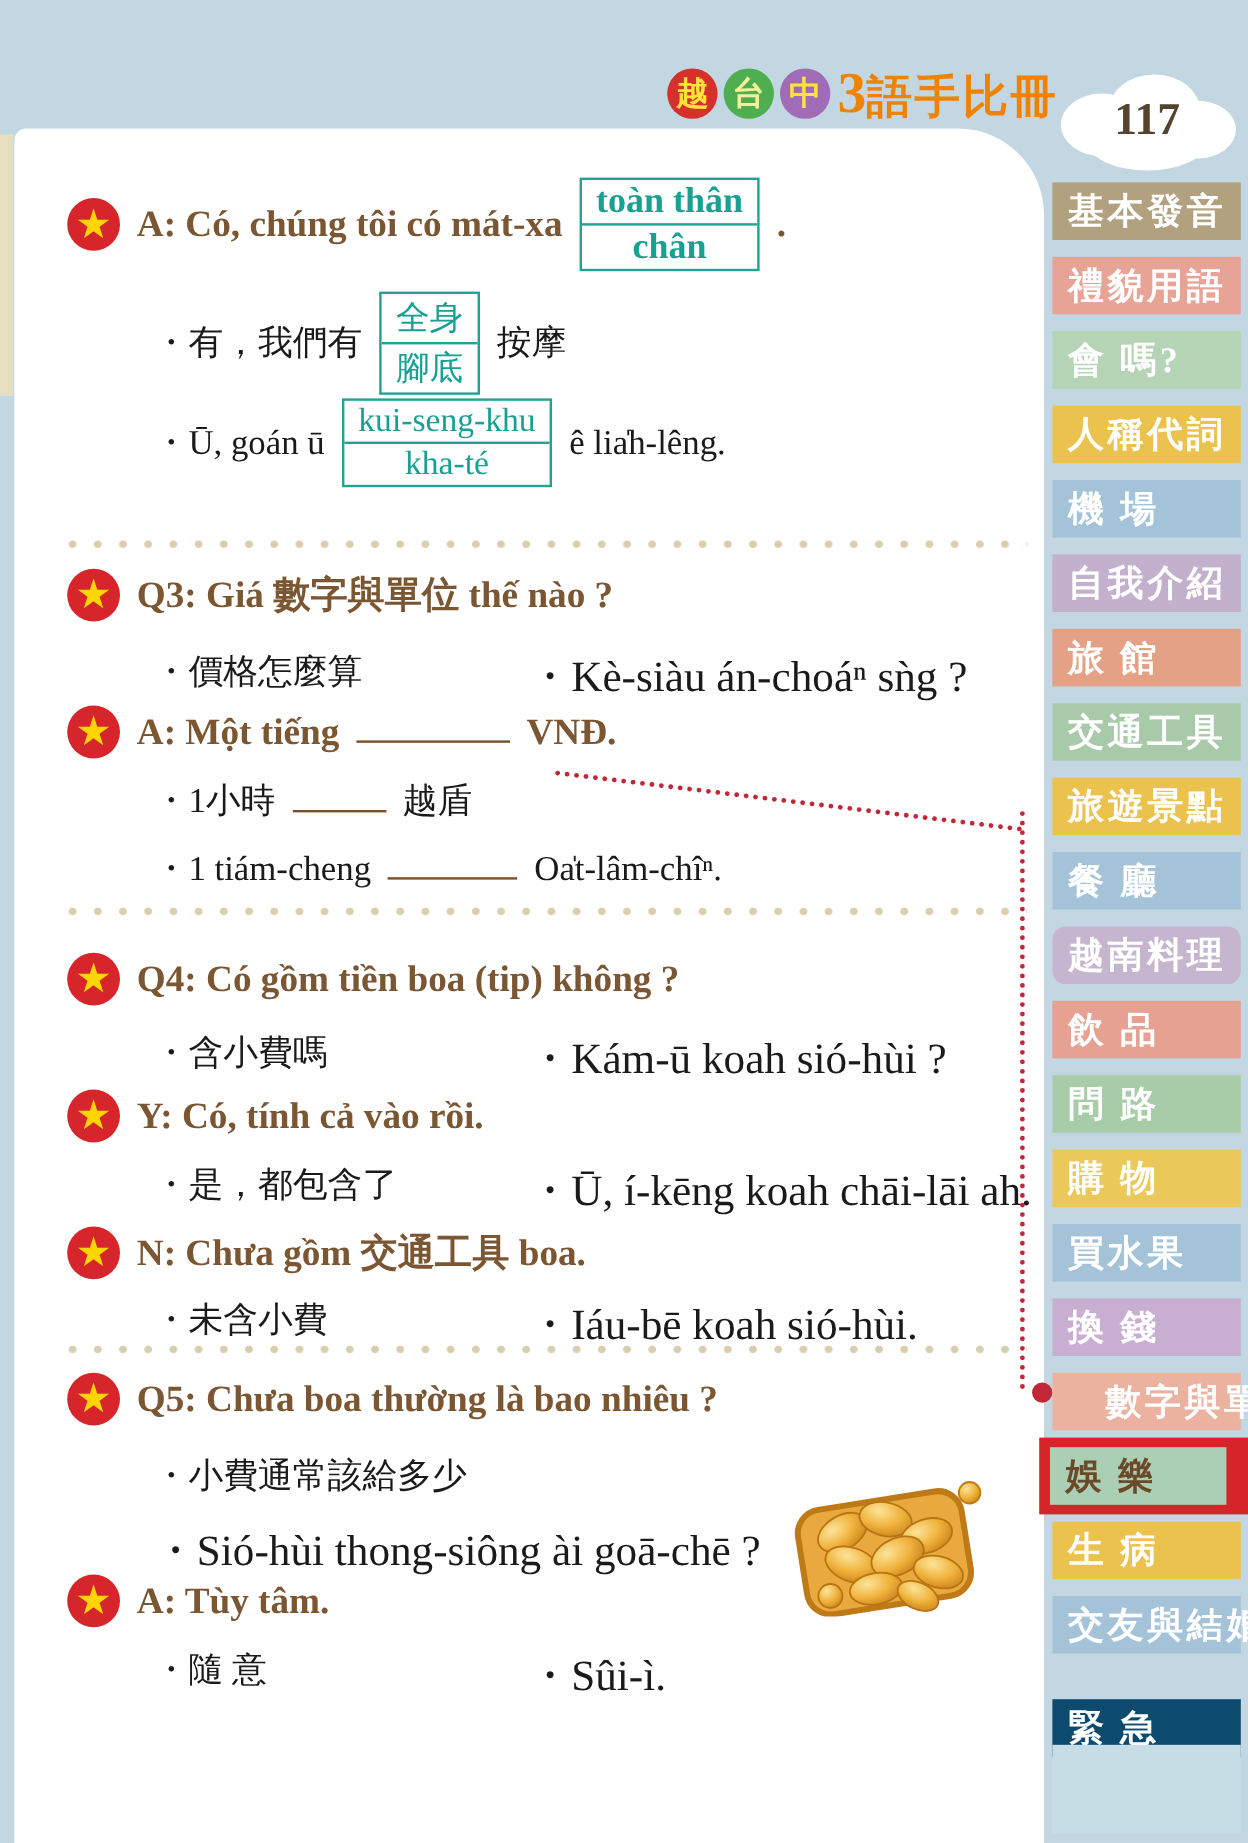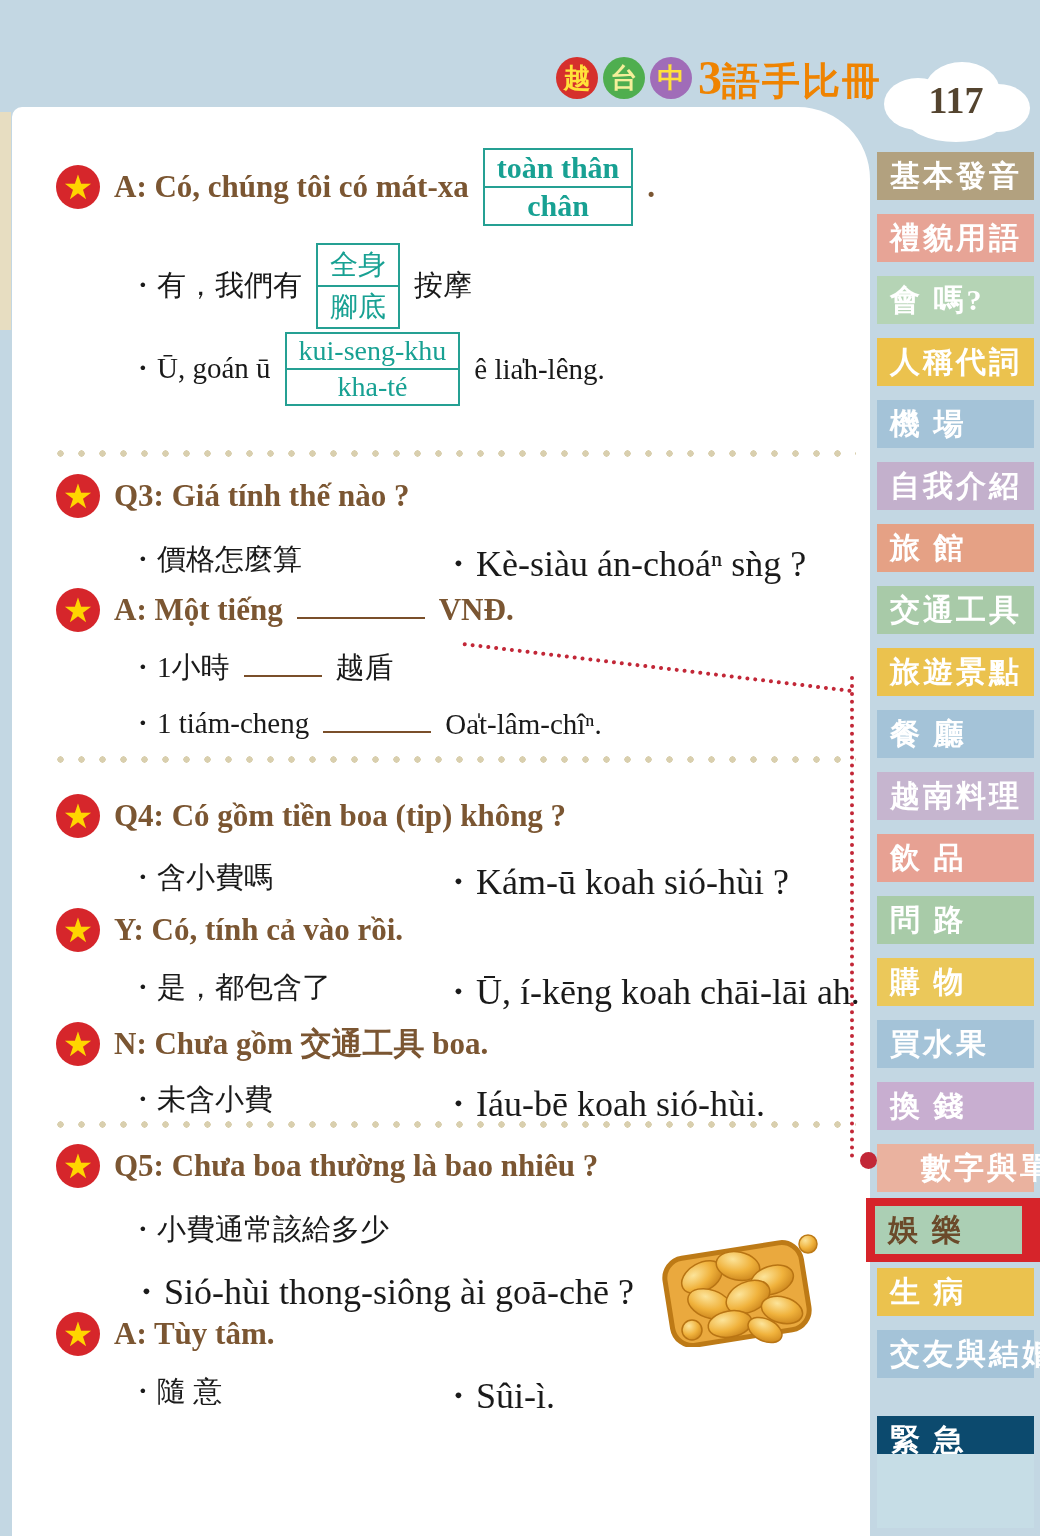--- a/index.html
+++ b/index.html
@@ -104,21 +104,21 @@
       <span class="t">kui-seng-khu</span>
       <span class="b">kha-té</span>
     </span>
     <span class="intw">ê lia̍h-lêng.</span>
   </div>
 
   <div class="dots" style="top:449px"></div>
 
   <div class="row" style="top:474px">
     <span class="star">★</span>
-    <span class="head">Q3: Giá tính thế nào ?</span>
+    <span class="head">Q3: Giá 數字與單位 thế nào ?</span>
   </div>
   <span class="zh" style="left:128px;top:540px">・價格怎麼算</span>
   <span class="tw" style="left:440px;top:540px">・Kè-siàu án-choáⁿ sǹg ?</span>
 
   <div class="row" style="top:588px">
     <span class="star">★</span>
     <span class="head">A: Một tiếng</span>
     <span class="blank" style="width:128px"></span>
     <span class="head">VNĐ.</span>
   </div>
@@ -246,21 +246,21 @@
         <div class="tab-inner" style="background: rgb(235, 194, 78);">
           <span class="tab-lbl">旅遊景點</span>
         </div>
       </div>
       <div class="tab" style="top: 558px;">
         <div class="tab-inner" style="background: rgb(164, 195, 216);">
           <span class="tab-lbl">餐 廳</span>
         </div>
       </div>
       <div class="tab" style="top: 620px;">
-        <div class="tab-inner" style="background: rgb(198, 181, 207);">
+        <div class="tab-inner" style="background: rgb(198, 181, 207); border-radius: 11px;">
           <span class="tab-lbl">越南料理</span>
         </div>
       </div>
       <div class="tab" style="top: 682px;">
         <div class="tab-inner" style="background: rgb(231, 161, 147);">
           <span class="tab-lbl">飲 品</span>
         </div>
       </div>
       <div class="tab" style="top: 744px;">
         <div class="tab-inner" style="background: rgb(168, 203, 168);">

